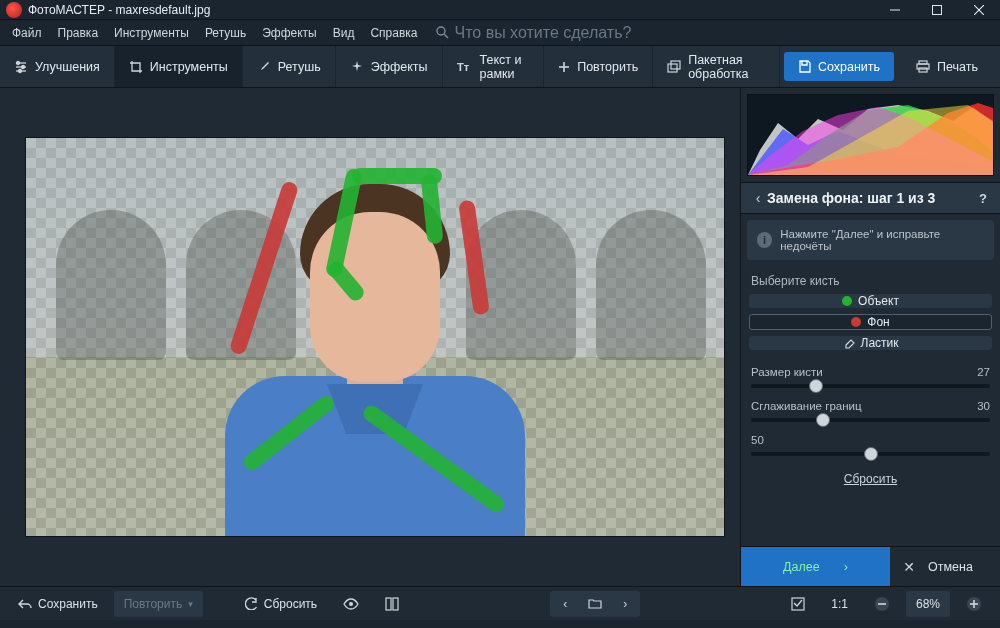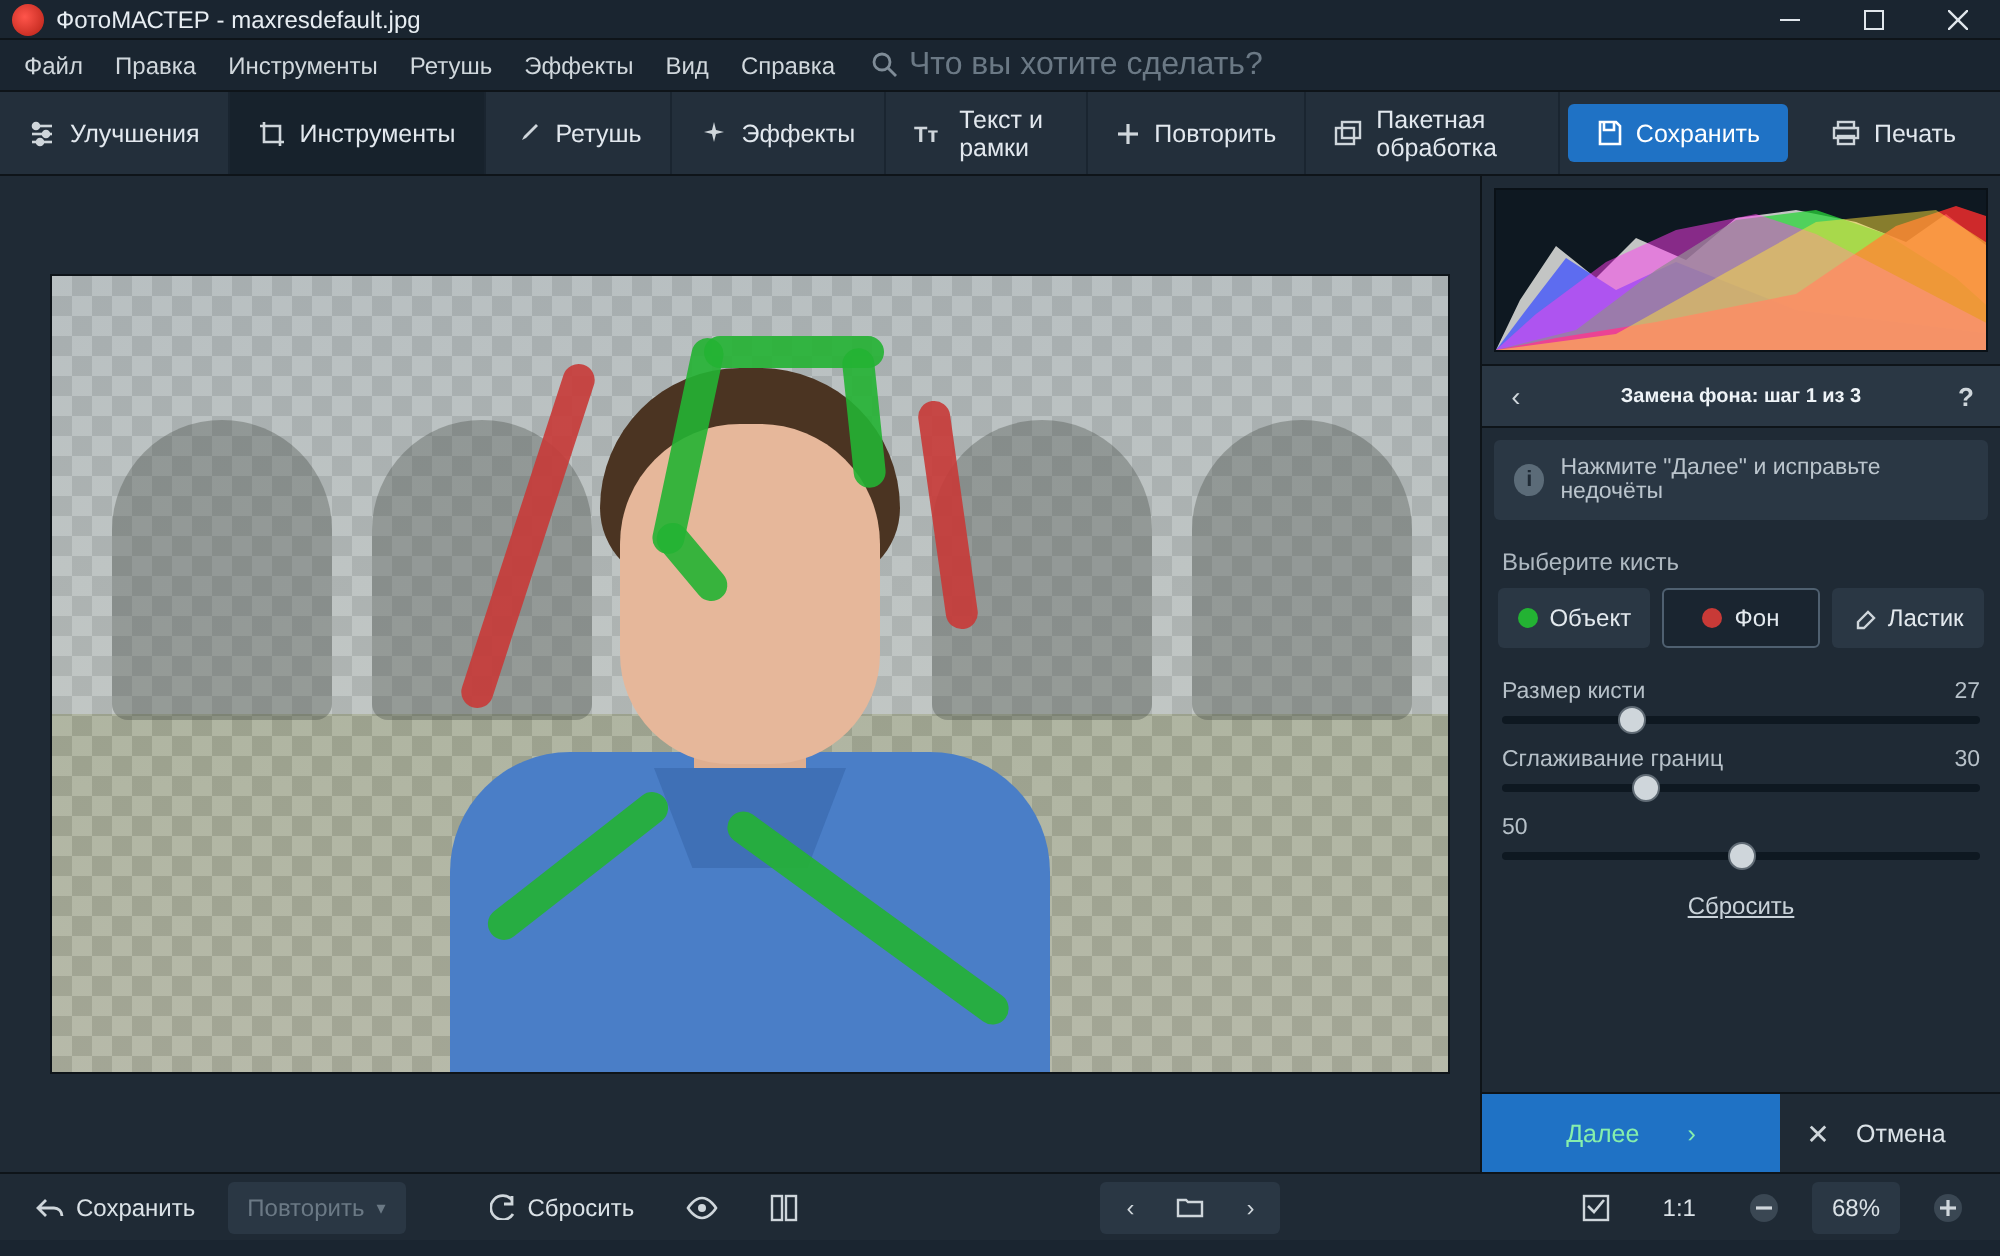--- a/index.html
+++ b/index.html
@@ -56,26 +56,26 @@
   .torso { position:absolute; left:50%; bottom:0; transform:translateX(-50%); width:300px; height:160px; background:#4a7ec7; border-radius:60px 60px 0 0; }
   .neck { position:absolute; left:50%; top:194px; transform:translateX(-50%); width:56px; height:40px; background:#dfae8f; }
   .collar { position:absolute; left:50%; top:208px; transform:translateX(-50%); width:96px; height:50px; background:#3f70b6; clip-path: polygon(0 0, 100% 0, 80% 100%, 20% 100%); }
   .stroke { position:absolute; border-radius:8px; }
 
   
   .rightpanel { width: 260px; background: #1f2a35; border-left: 1px solid #0e1419; display: flex; flex-direction: column; }
   .histogram { height: 82px; margin: 6px; background: #0e1821; border: 1px solid #0a1117; position: relative; overflow: hidden; }
   .panel-title { height: 32px; background: #2a3744; display: flex; align-items: center; padding: 0 8px; border-top: 1px solid #0e1419; border-bottom: 1px solid #0e1419; }
   .panel-title .back { width: 18px; text-align:center; color:#cfd6db; font-size:14px; }
-  .panel-title .txt { flex:1; text-align:center; font-weight:600; color:#eef3f7; font-size:10px; }
+  .panel-title .txt { flex:1; font-weight:600; color:#eef3f7; font-size:14px; }
   .panel-title .help { width:18px; text-align:center; color:#cfd6db; font-weight:700; font-size:13px; }
   .infobar { margin:6px; background:#2a3744; border-radius:3px; padding:8px 10px; display:flex; align-items:center; gap:8px; color:#bac4cc; font-size:11.5px; }
   .infobar .info-icon { width:16px; height:16px; border-radius:50%; background:#5b6b78; color:#1f2a35; display:flex; align-items:center; justify-content:center; font-weight:700; font-size:11px; }
   .section-label { padding: 8px 10px 4px; color:#aeb8c0; font-size:12px; }
-  .brushrow { display:flex; gap:6px; padding: 2px 8px 10px; }
+  .brushrow { display:flex; gap:6px; padding: 2px 8px 10px; flex-direction: column; }
   .brushbtn { flex:1; height:30px; background:#2a3744; border-radius:3px; display:flex; align-items:center; justify-content:center; gap:6px; color:#e3e9ee; font-size:12px; }
   .brushbtn.active { background:#1a2530; border:1px solid #4f6070; }
   .brush-dot { width:10px; height:10px; border-radius:50%; }
   .sliderrow { padding: 6px 10px; }
   .sliderrow .lbl { display:flex; justify-content:space-between; color:#b6c0c8; font-size:11.5px; margin-bottom:4px; }
   .sliderrow .lbl .ital { font-style: italic; color:#8a96a0; }
   .track { height:4px; background:#0e1821; border-radius:2px; position:relative; margin-top:6px;}
   .thumb { position:absolute; top:-5px; width:14px; height:14px; border-radius:50%; background:#cfd6db; border:1px solid #606b75; transform:translateX(-50%); }
   .resetlink { text-align:center; padding:10px; color:#c9d2d9; text-decoration:underline; font-size:12px; }
   .bottombtns { margin-top:auto; display:flex; height:40px; border-top:1px solid #0e1419; }

